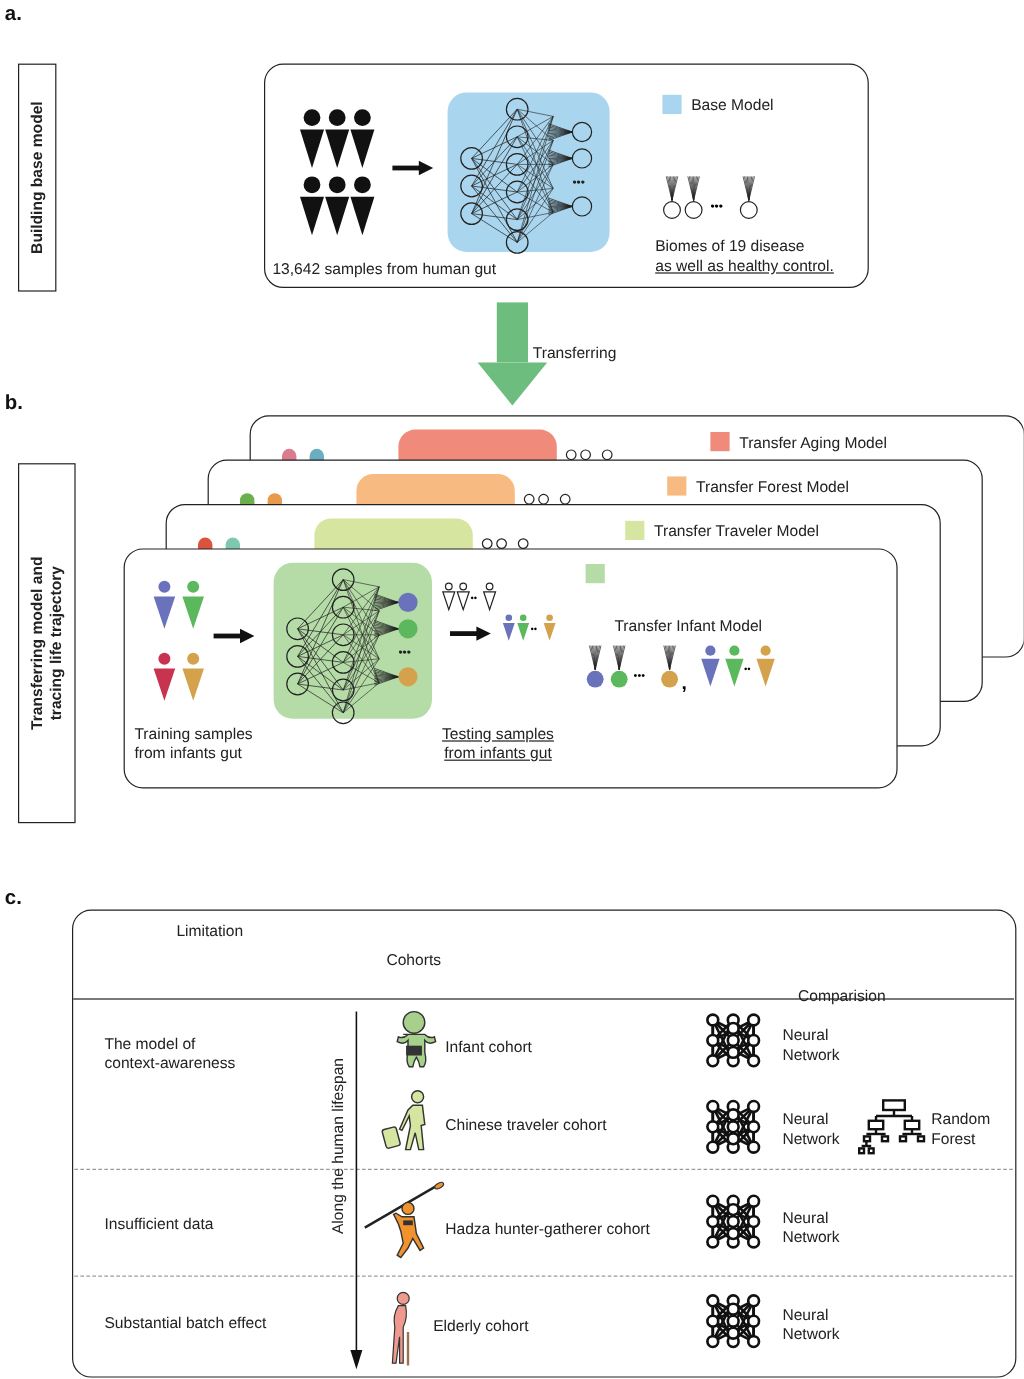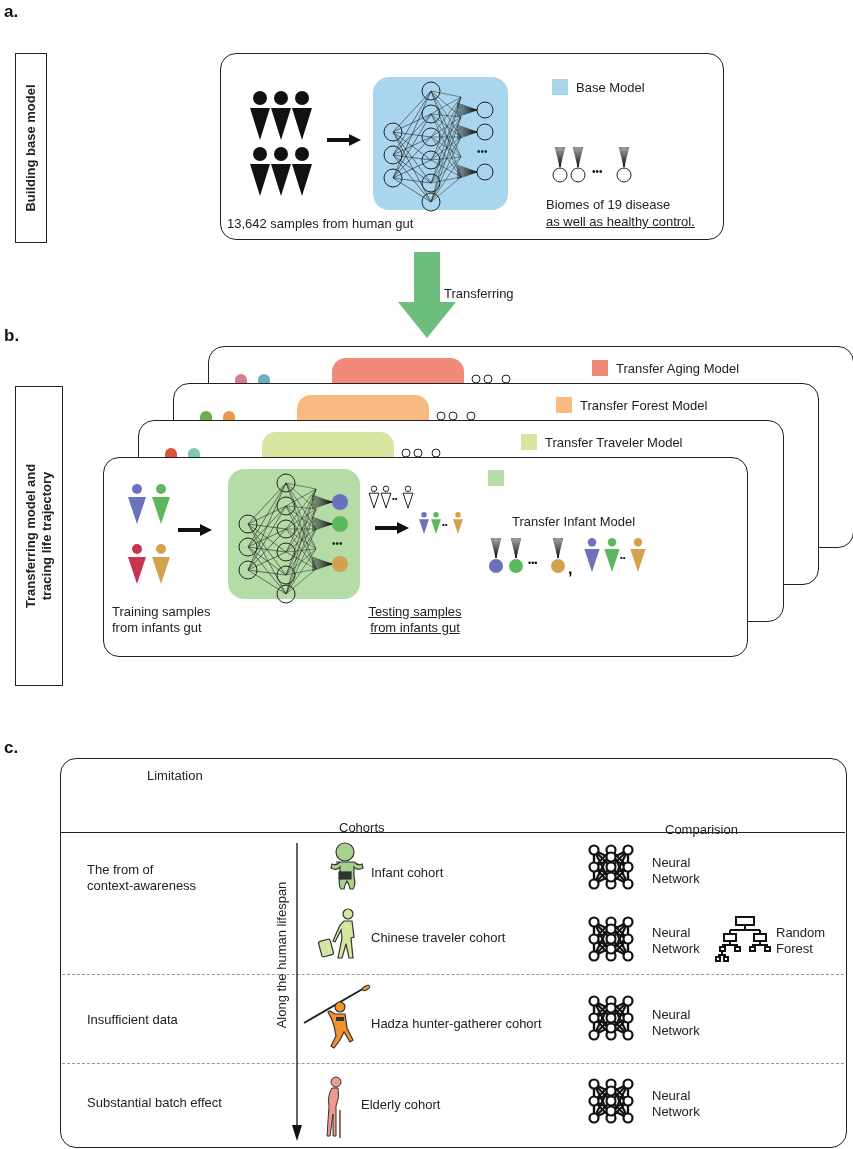--- a/index.html
+++ b/index.html
@@ -422,35 +422,35 @@
 </div>
 <div class="abs txt" style="left:355px;top:604px;text-align:center;width:120px;text-decoration:underline;">
   <div>Testing samples</div>
   <div>from infants gut</div>
 </div>
 
 <div class="abs panel-letter" style="left:4px;top:738px;">c.</div>
 
 <div class="abs card" style="left:60px;top:758px;width:785px;height:388px;"></div>
 <div class="abs txt" style="left:147px;top:768px;">Limitation</div>
-<div class="abs txt" style="left:339px;top:792px;margin-top:28px;">Cohorts</div>
+<div class="abs txt" style="left:322px;top:792px;">Cohorts</div>
 <div class="abs txt" style="left:665px;top:792px;margin-top:30px;">Comparision</div>
 <div class="abs" style="left:61px;top:832px;width:784px;border-top:1.5px solid #222;"></div>
 
 <div class="abs dash" style="left:62px;top:974px;width:782px;"></div>
 <div class="abs dash" style="left:62px;top:1063px;width:782px;"></div>
 
 <svg class="abs" style="left:290px;top:843px;" width="14" height="300">
   <line x1="7" y1="0" x2="7" y2="285" stroke="#111" stroke-width="1.3"></line>
   <polygon points="2,282 12,282 7,298" fill="#111"></polygon>
 </svg>
 <div class="abs txt" style="left:282px;top:955px;transform:translate(-50%,-50%) rotate(-90deg);">Along the human lifespan</div>
 
 <div class="abs txt" style="left:87px;top:862px;">
-  <div>The from of</div>
+  <div>The model of</div>
   <div>context-awareness</div>
 </div>
 <svg class="abs" style="left:328px;top:842px;" width="36" height="50">
   <g fill="#a8d08d" stroke="#333" stroke-width="1.2">
     <circle cx="17" cy="10" r="9"></circle>
     <path d="M8,20 h18 q4,4 8,2 l1,4 q-6,3 -9,-1 v10 q2,8 -1,12 h-3 q-1,-5 -3,-8 q-2,3 -3,8 h-3 q-3,-4 -1,-12 v-10 q-3,4 -9,1 l1,-4 q4,2 8,-2z"></path>
     <rect x="11" y="30" width="12" height="7" fill="#333"></rect>
   </g>
 </svg>
 <div class="abs txt" style="left:371px;top:865px;">Infant cohort</div>

